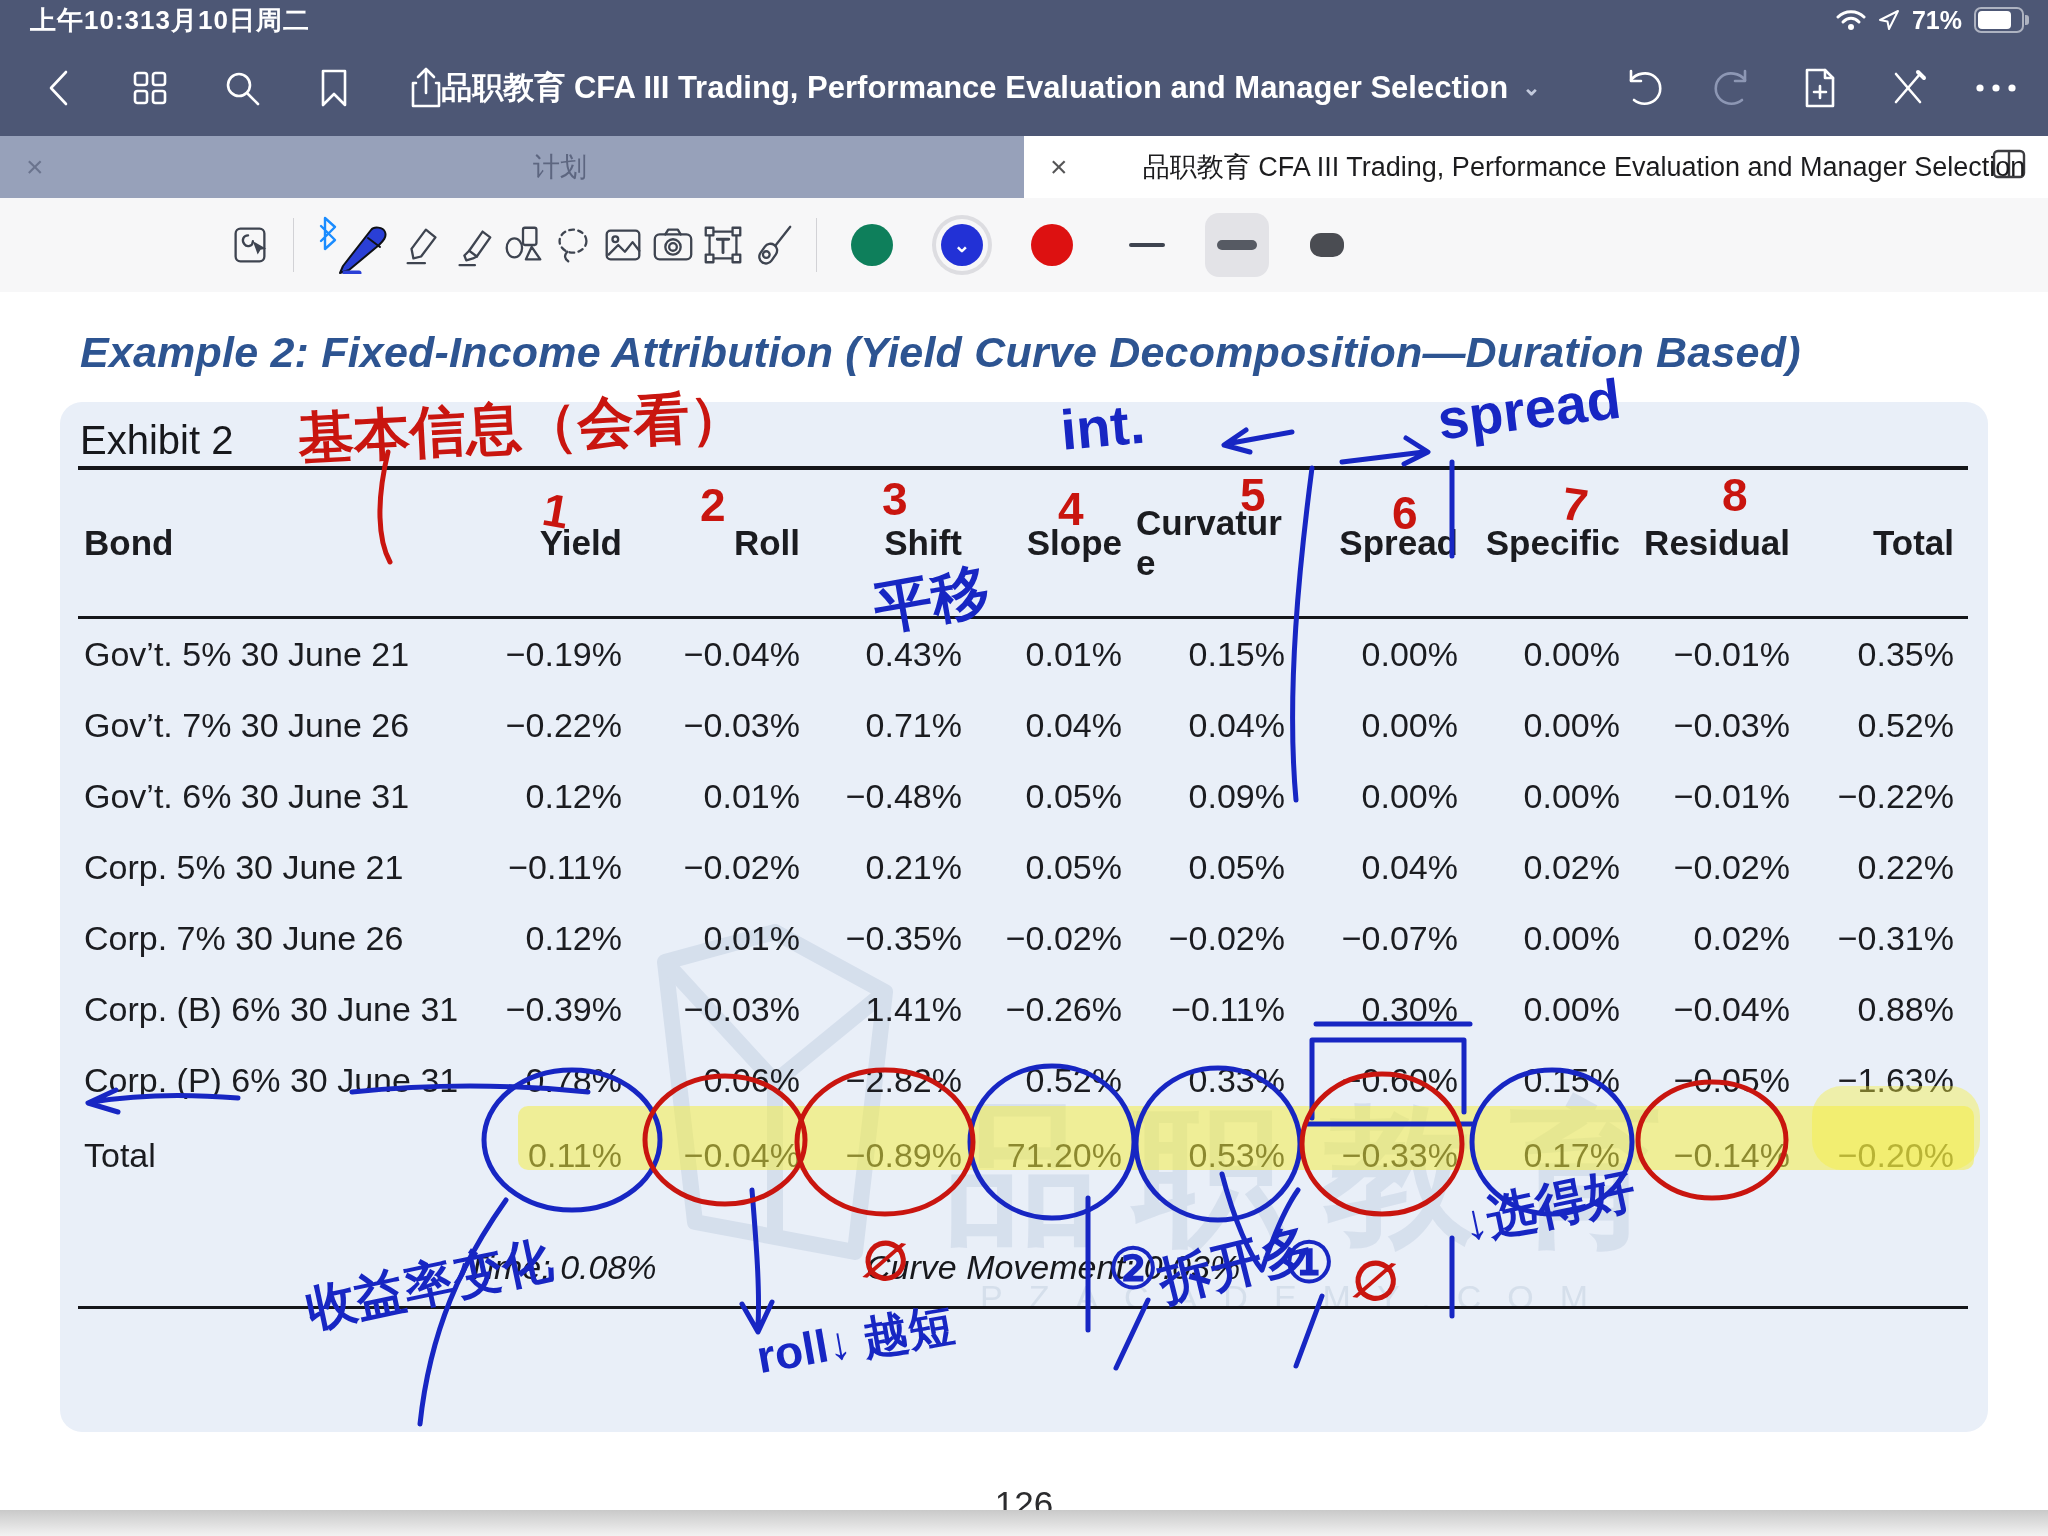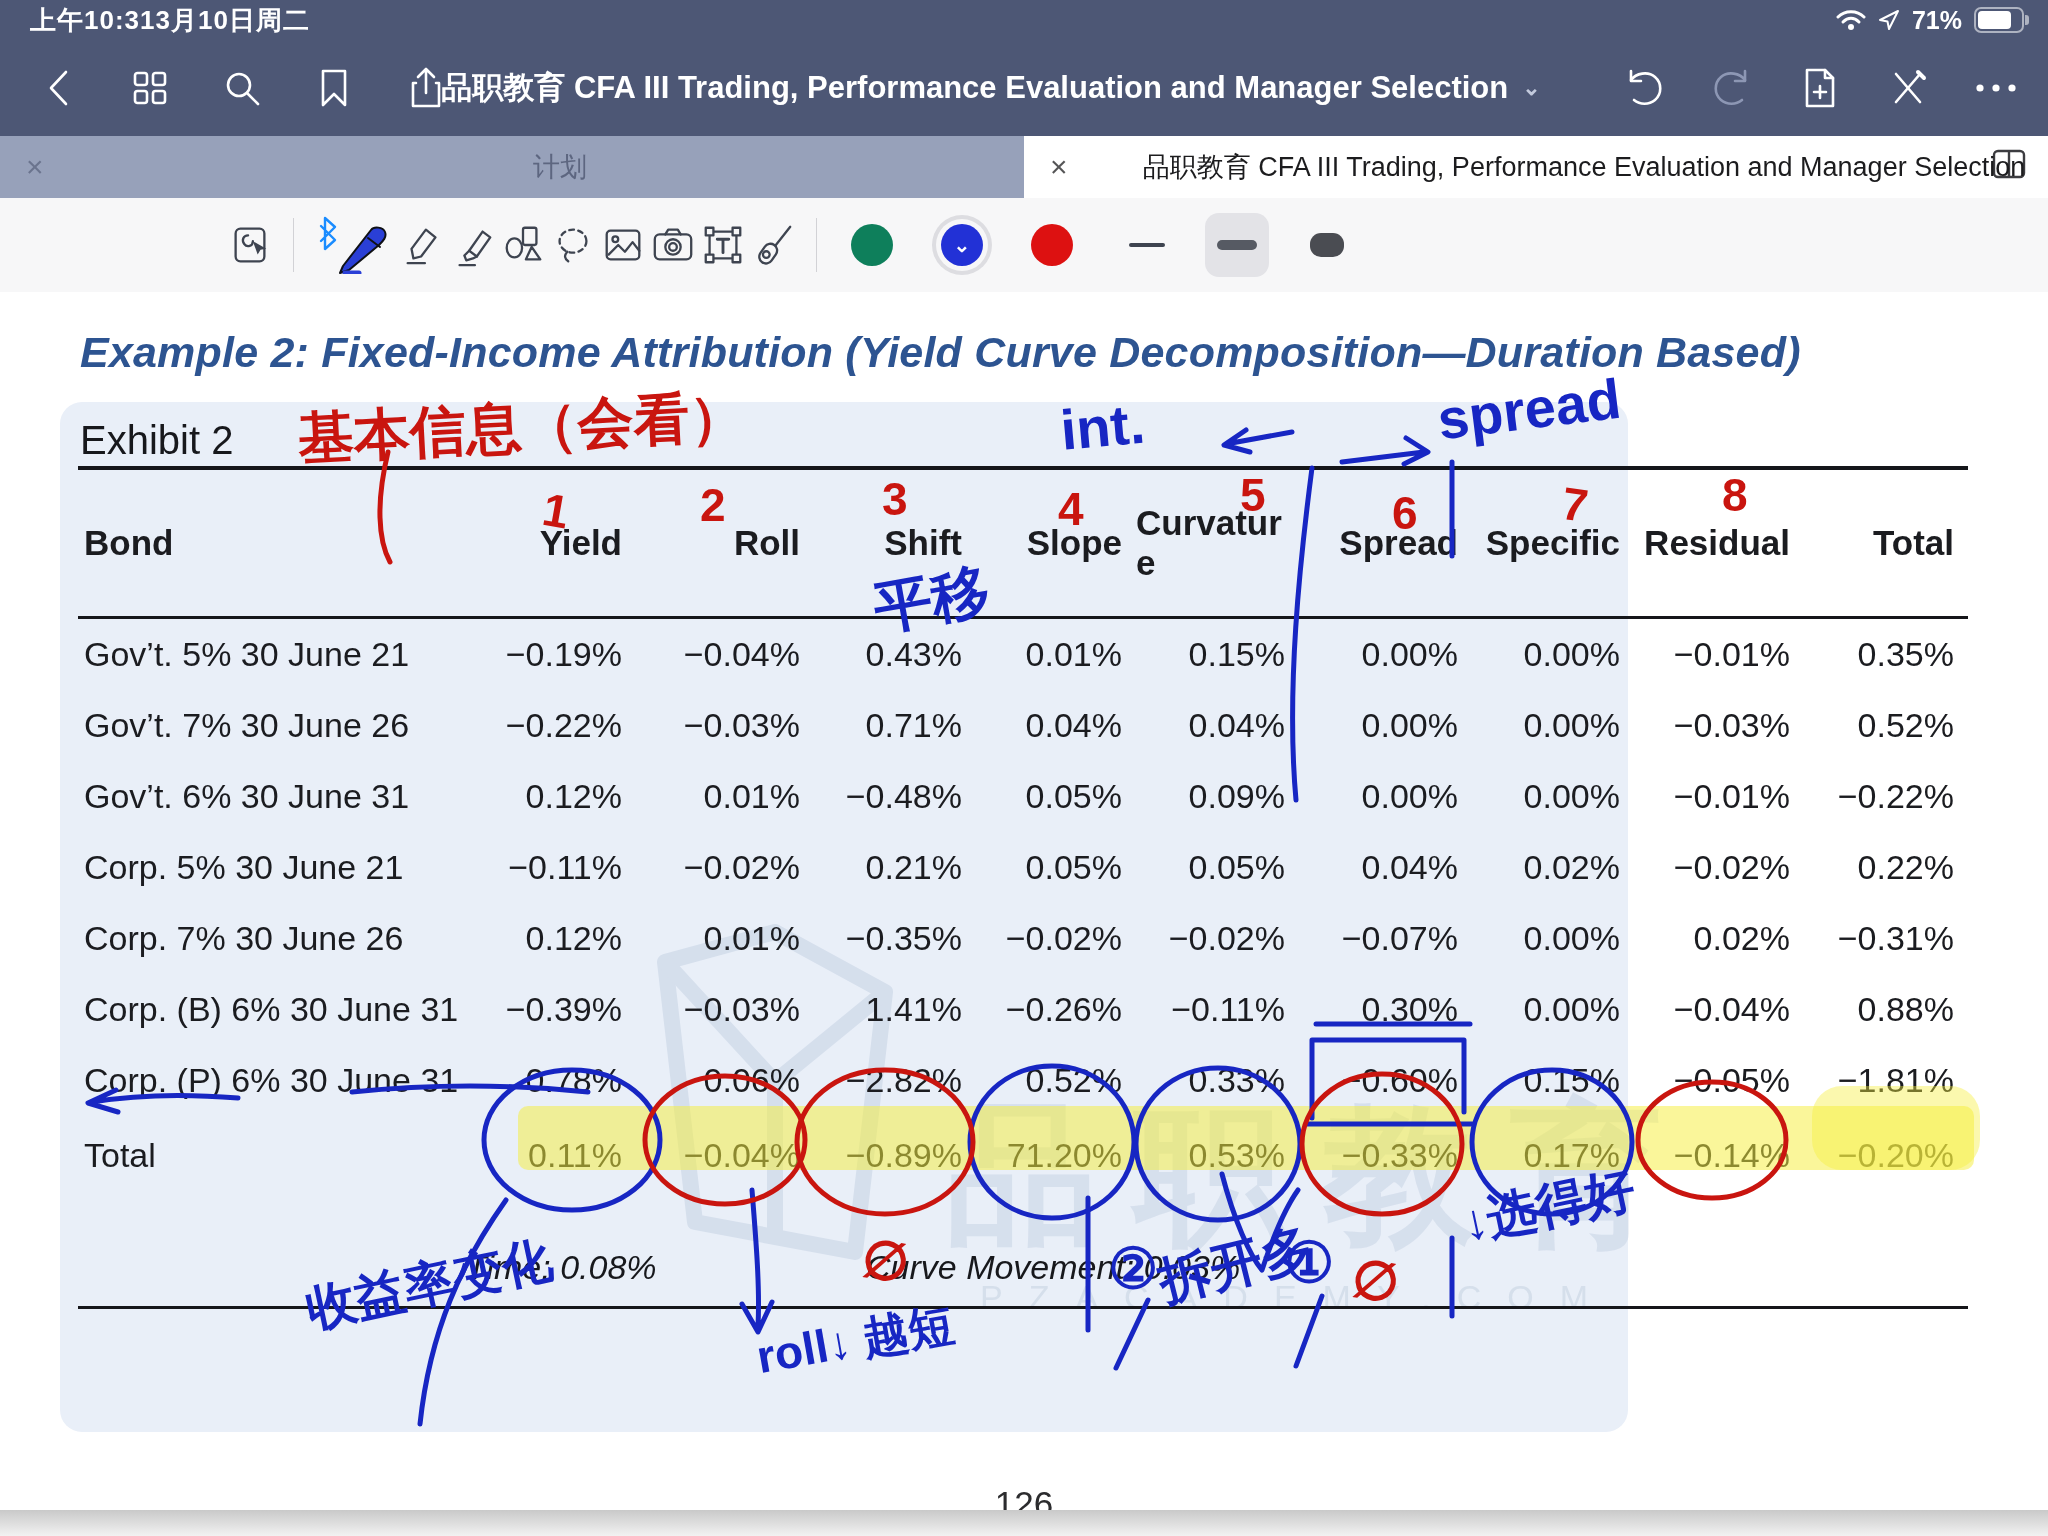--- a/index.html
+++ b/index.html
@@ -43,21 +43,21 @@
   .dot .chev{position:absolute;left:50%;top:50%;transform:translate(-50%,-52%);color:#fff;font-size:20px;font-weight:bold;}
   .stroke-opt{display:flex;align-items:center;justify-content:center;width:64px;height:64px;border-radius:14px;cursor:pointer;}
   .stroke-opt.selected{background:#e3e3e7;}
   .sw-thin{width:36px;height:4px;border-radius:2px;background:#3e4450;}
   .sw-med{width:40px;height:10px;border-radius:5px;background:#565a63;}
   .sw-thick{width:34px;height:24px;border-radius:11px;background:#4a4c52;}
 
   
   .page{position:absolute;left:0;top:292px;width:2048px;height:1244px;background:#fff;}
   .doc-title{position:absolute;left:80px;top:36px;font-size:43px;font-weight:bold;font-style:italic;color:#2d5491;letter-spacing:.2px;}
-  .exhibit-panel{position:absolute;left:60px;top:110px;width:1568px;height:1030px;background:#e9eff8;border-radius:22px;}
+  .exhibit-panel{position:absolute;left:60px;top:110px;width:1928px;height:1030px;background:#e9eff8;border-radius:22px;}
   .exhibit-label{position:absolute;left:20px;top:16px;font-size:40px;color:#17181c;}
   .tbl{position:absolute;left:18px;top:64px;width:1890px;border-collapse:collapse;table-layout:fixed;color:#1b1c20;border-top:4px solid #15161a;}
   .tbl th{font-size:35px;font-weight:bold;text-align:right;padding:0 14px 0 0;height:146px;vertical-align:middle;border-bottom:3px solid #15161a;}
   .tbl th:first-child{text-align:left;padding-left:6px;}
   .tbl td{font-size:34px;height:69px;text-align:right;padding-right:14px;white-space:nowrap;}
   .tbl td.bond{text-align:left;padding-left:6px;padding-right:0;}
   .tbl tr[data-name="total-row"] td{height:76px;}
   .wrapcol{display:inline-block;width:152px;text-align:left;word-break:break-all;line-height:1.15;}
   .footnotes{position:absolute;left:18px;top:836px;width:1890px;height:56px;font-size:34px;font-style:italic;color:#17181c;margin-top:10px;}
   .fn-time{position:absolute;left:388px;top:0;}
@@ -412,21 +412,21 @@
             <tr data-name="table-row">
               <td class="bond" data-name="bond-name-cell">Corp. (P) 6% 30 June 31</td>
               <td class="num" data-name="value-cell">0.78%</td>
               <td class="num" data-name="value-cell">0.06%</td>
               <td class="num" data-name="value-cell">−2.82%</td>
               <td class="num" data-name="value-cell">0.52%</td>
               <td class="num" data-name="value-cell">0.33%</td>
               <td class="num" data-name="value-cell">−0.60%</td>
               <td class="num" data-name="value-cell">0.15%</td>
               <td class="num" data-name="value-cell">−0.05%</td>
-              <td class="num" data-name="value-cell">−1.81%</td>
+              <td class="num" data-name="value-cell">−1.63%</td>
             </tr>
           </tbody>
         <tfoot>
             <tr data-name="total-row">
               <td class="bond" data-name="total-label-cell">Total</td>
               <td class="num" data-name="total-value-cell">0.11%</td>
               <td class="num" data-name="total-value-cell">−0.04%</td>
               <td class="num" data-name="total-value-cell">−0.89%</td>
               <td class="num" data-name="total-value-cell">71.20%</td>
               <td class="num" data-name="total-value-cell">0.53%</td>

